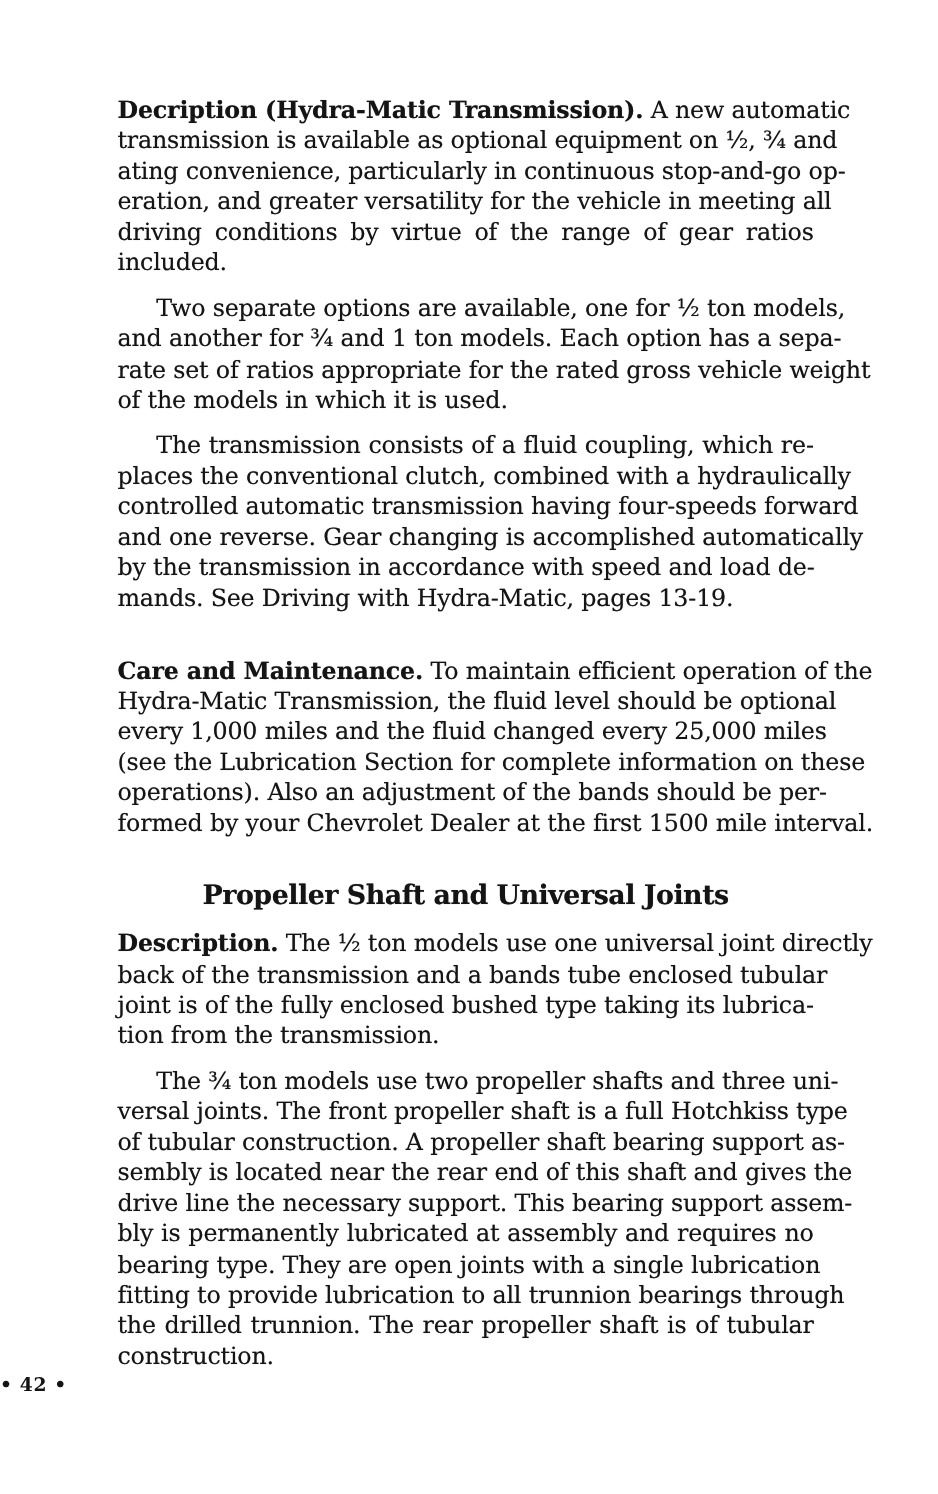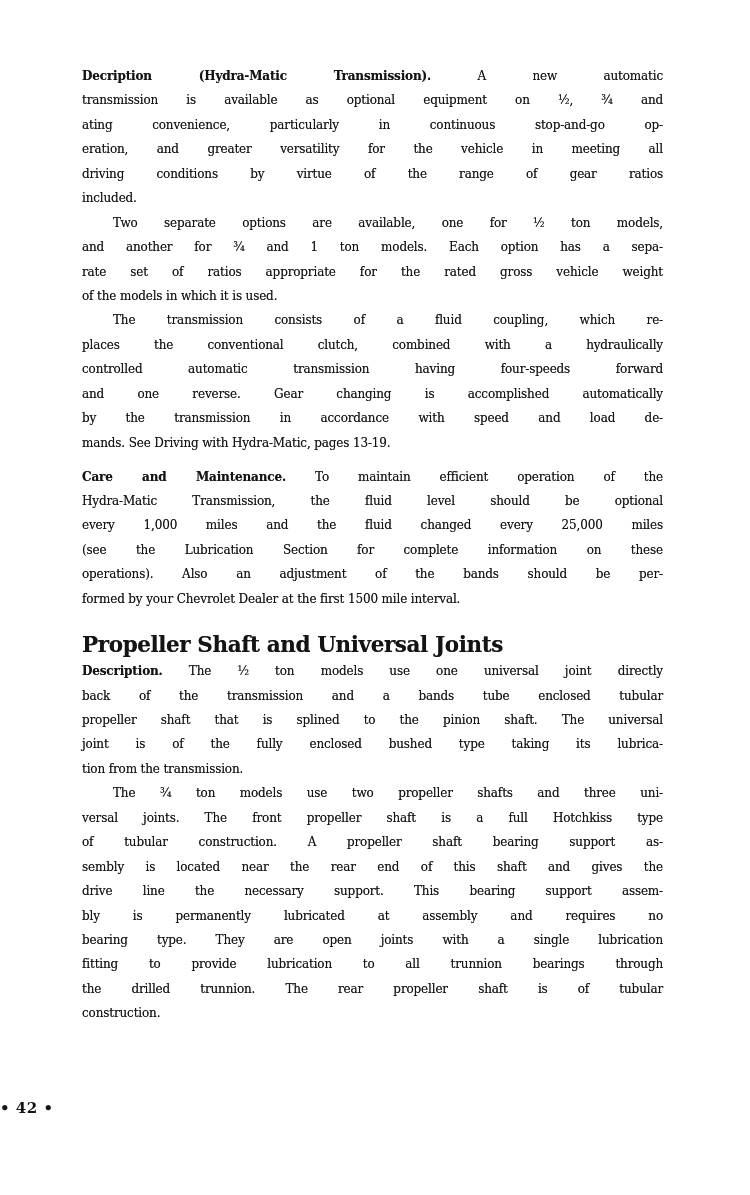--- a/index.html
+++ b/index.html
@@ -15,22 +15,22 @@
       font-family: "DejaVu Serif", "Liberation Serif", serif;
       color: #141414;
     }
     .page {
       position: absolute;
       left: 82px;
       top: 64px;
       width: 581px;
     }
     .para {
-      margin: 0;
-      font-size: 12px;
+      margin: 12px;
+      font-size: 19px;
       line-height: 24.45px;
       letter-spacing: -0.15px;
       text-shadow: 0 0 0.6px rgba(0,0,0,0.55);
     }
     .line {
       display: block;
       text-align: justify;
       text-align-last: justify;
       white-space: nowrap;
       height: 24.45px;
@@ -43,21 +43,21 @@
       padding-left: 31px;
     }
     .run-in {
       font-weight: bold;
     }
     .gap-section {
       height: 9.5px;
     }
     .section-heading {
       margin: 0;
-      text-align: left;
+      text-align: center;
       font-size: 21.5px;
       font-weight: bold;
       line-height: 28px;
       letter-spacing: -0.4px;
       padding-top: 20px;
       padding-bottom: 0px;
       text-shadow: 0 0 0.6px rgba(0,0,0,0.55);
     }
     .page-number {
       position: absolute;
@@ -110,21 +110,20 @@
     <span class="line">(see the Lubrication Section for complete information on these</span>
     <span class="line">operations). Also an adjustment of the bands should be per-</span>
     <span class="line last">formed by your Chevrolet Dealer at the first 1500 mile interval.</span>
   </p>
 
   <h2 class="section-heading">Propeller Shaft and Universal Joints</h2>
 
   <p class="para">
     <span class="line"><span class="run-in">Description.</span><span> The ½ ton models use one universal joint directly</span></span>
     <span class="line">back of the transmission and a bands tube enclosed tubular</span>
-    <span class="line">propeller shaft that is splined to the pinion shaft. The universal</span>
     <span class="line">joint is of the fully enclosed bushed type taking its lubrica-</span>
     <span class="line last">tion from the transmission.</span>
   </p>
 
   <p class="para">
     <span class="line indent">The ¾ ton models use two propeller shafts and three uni-</span>
     <span class="line">versal joints. The front propeller shaft is a full Hotchkiss type</span>
     <span class="line">of tubular construction. A propeller shaft bearing support as-</span>
     <span class="line">sembly is located near the rear end of this shaft and gives the</span>
     <span class="line">drive line the necessary support. This bearing support assem-</span>

